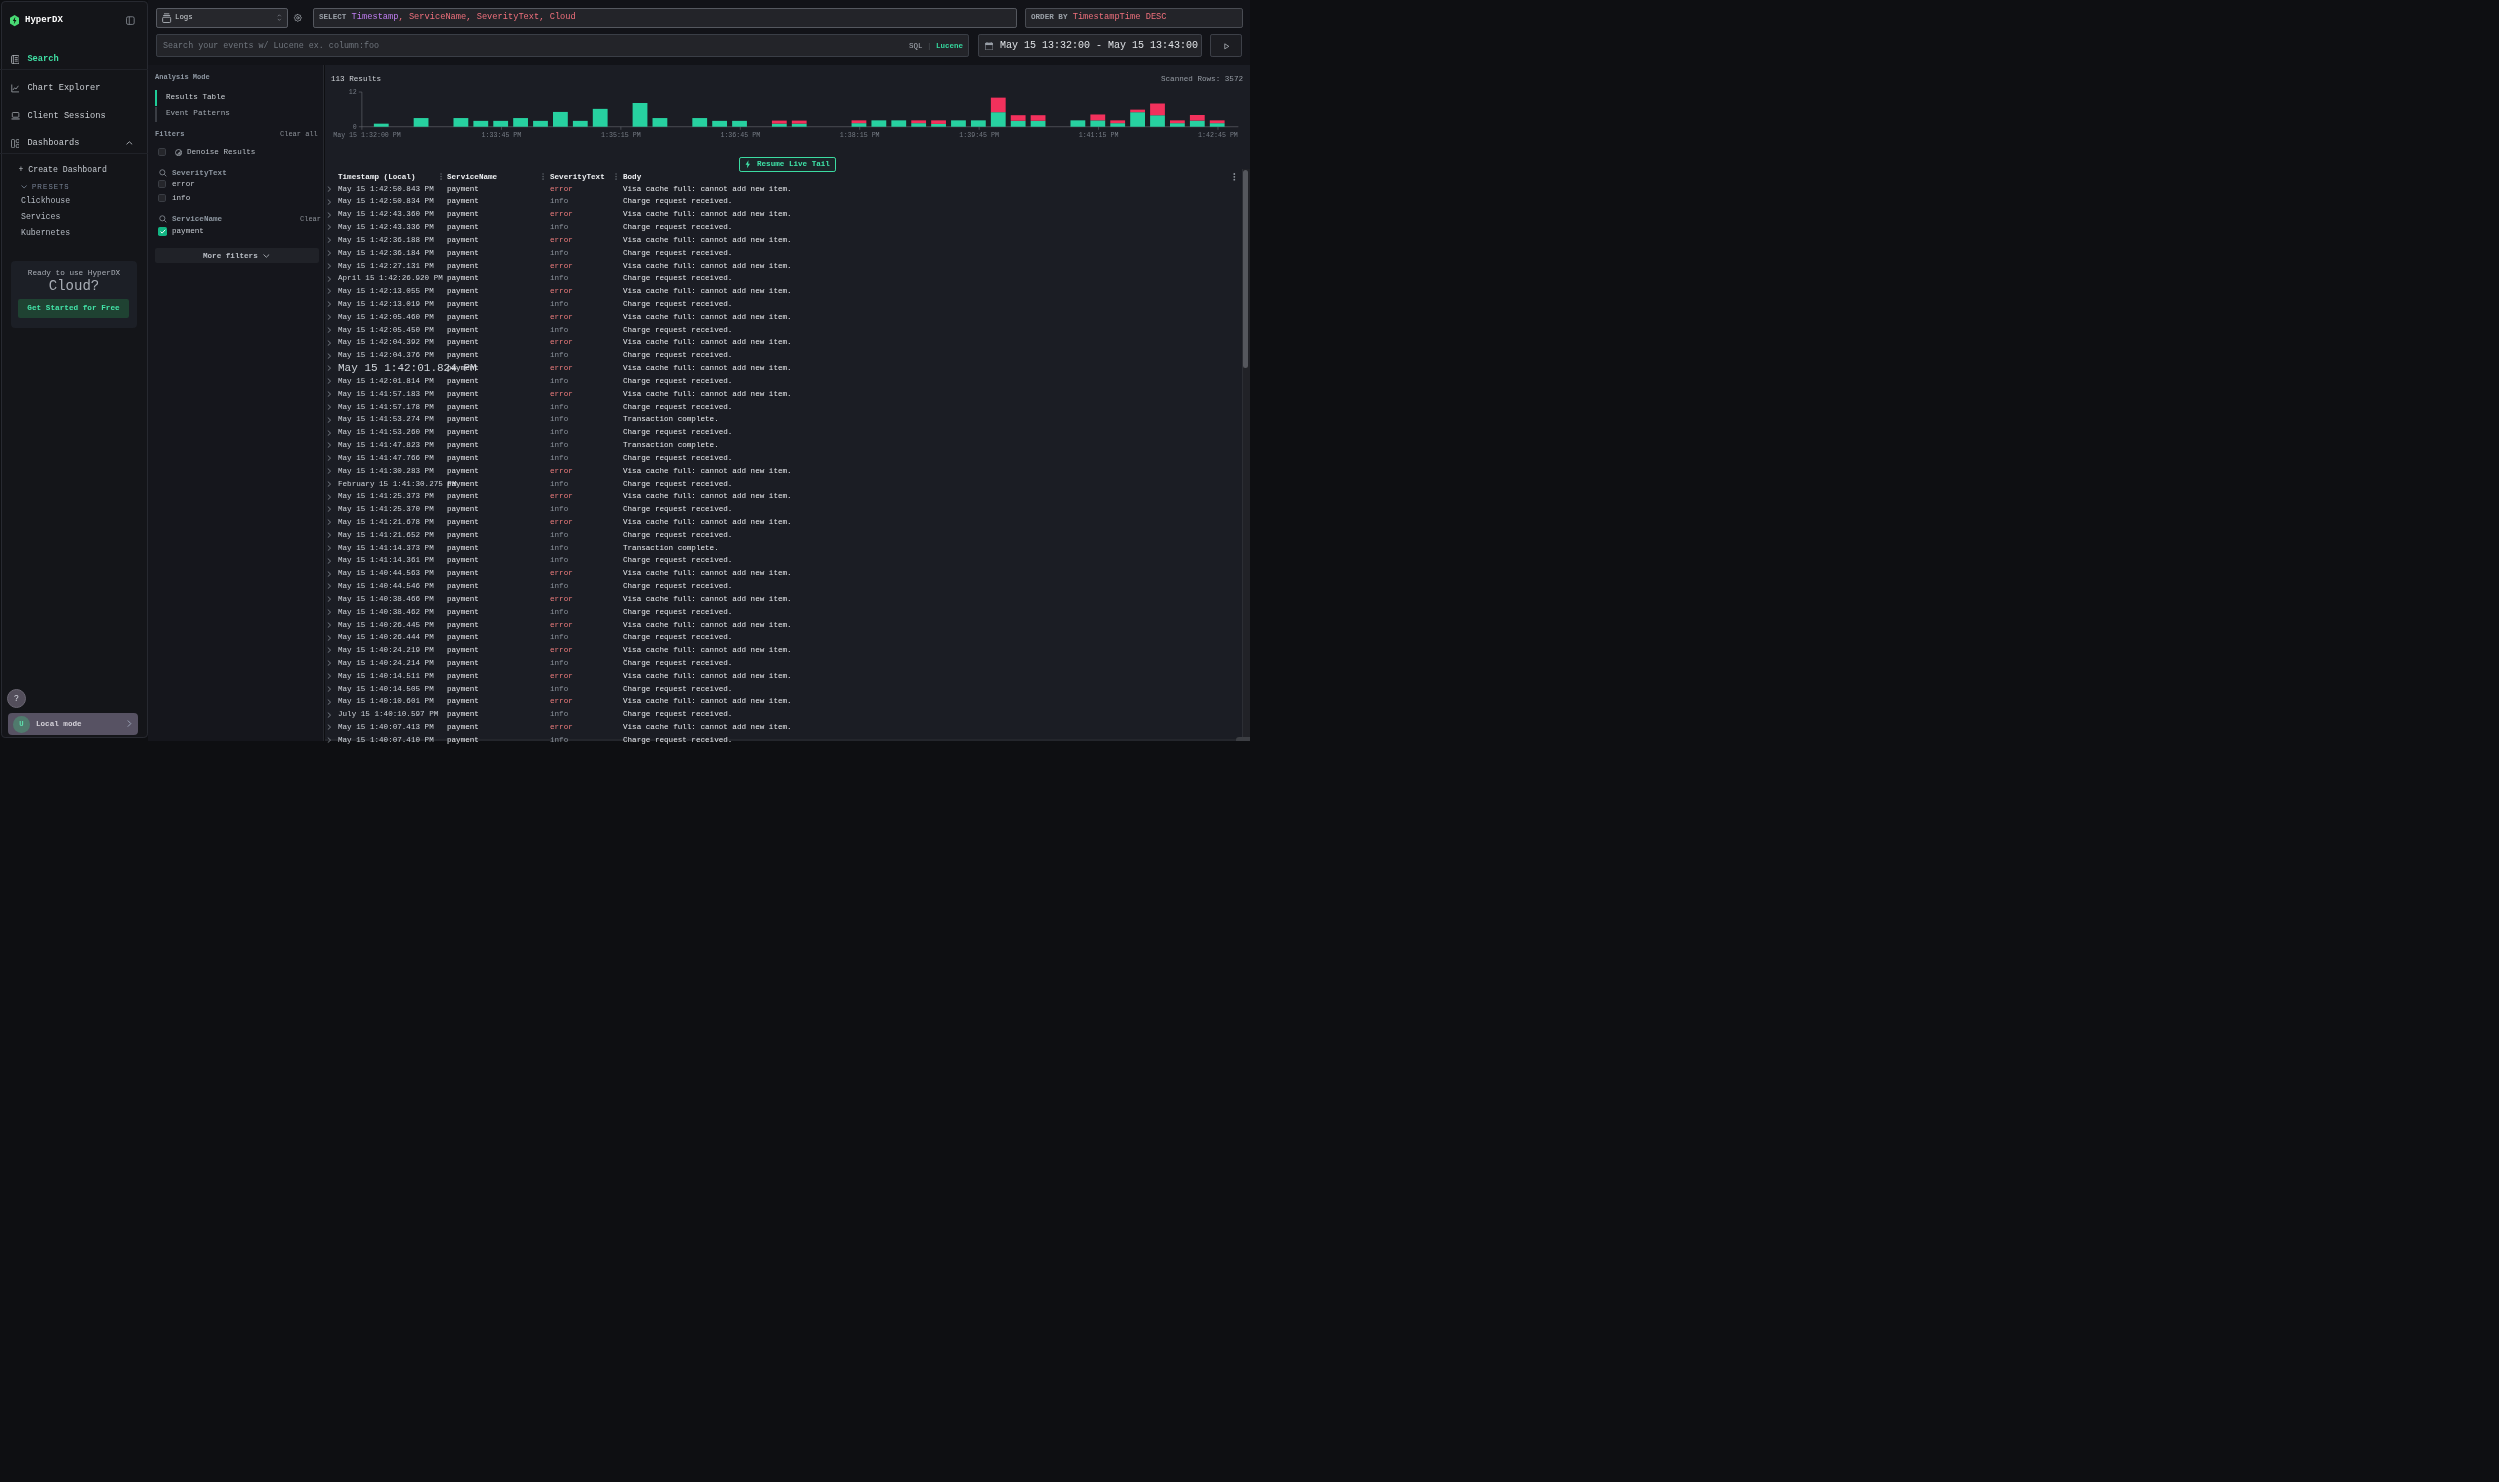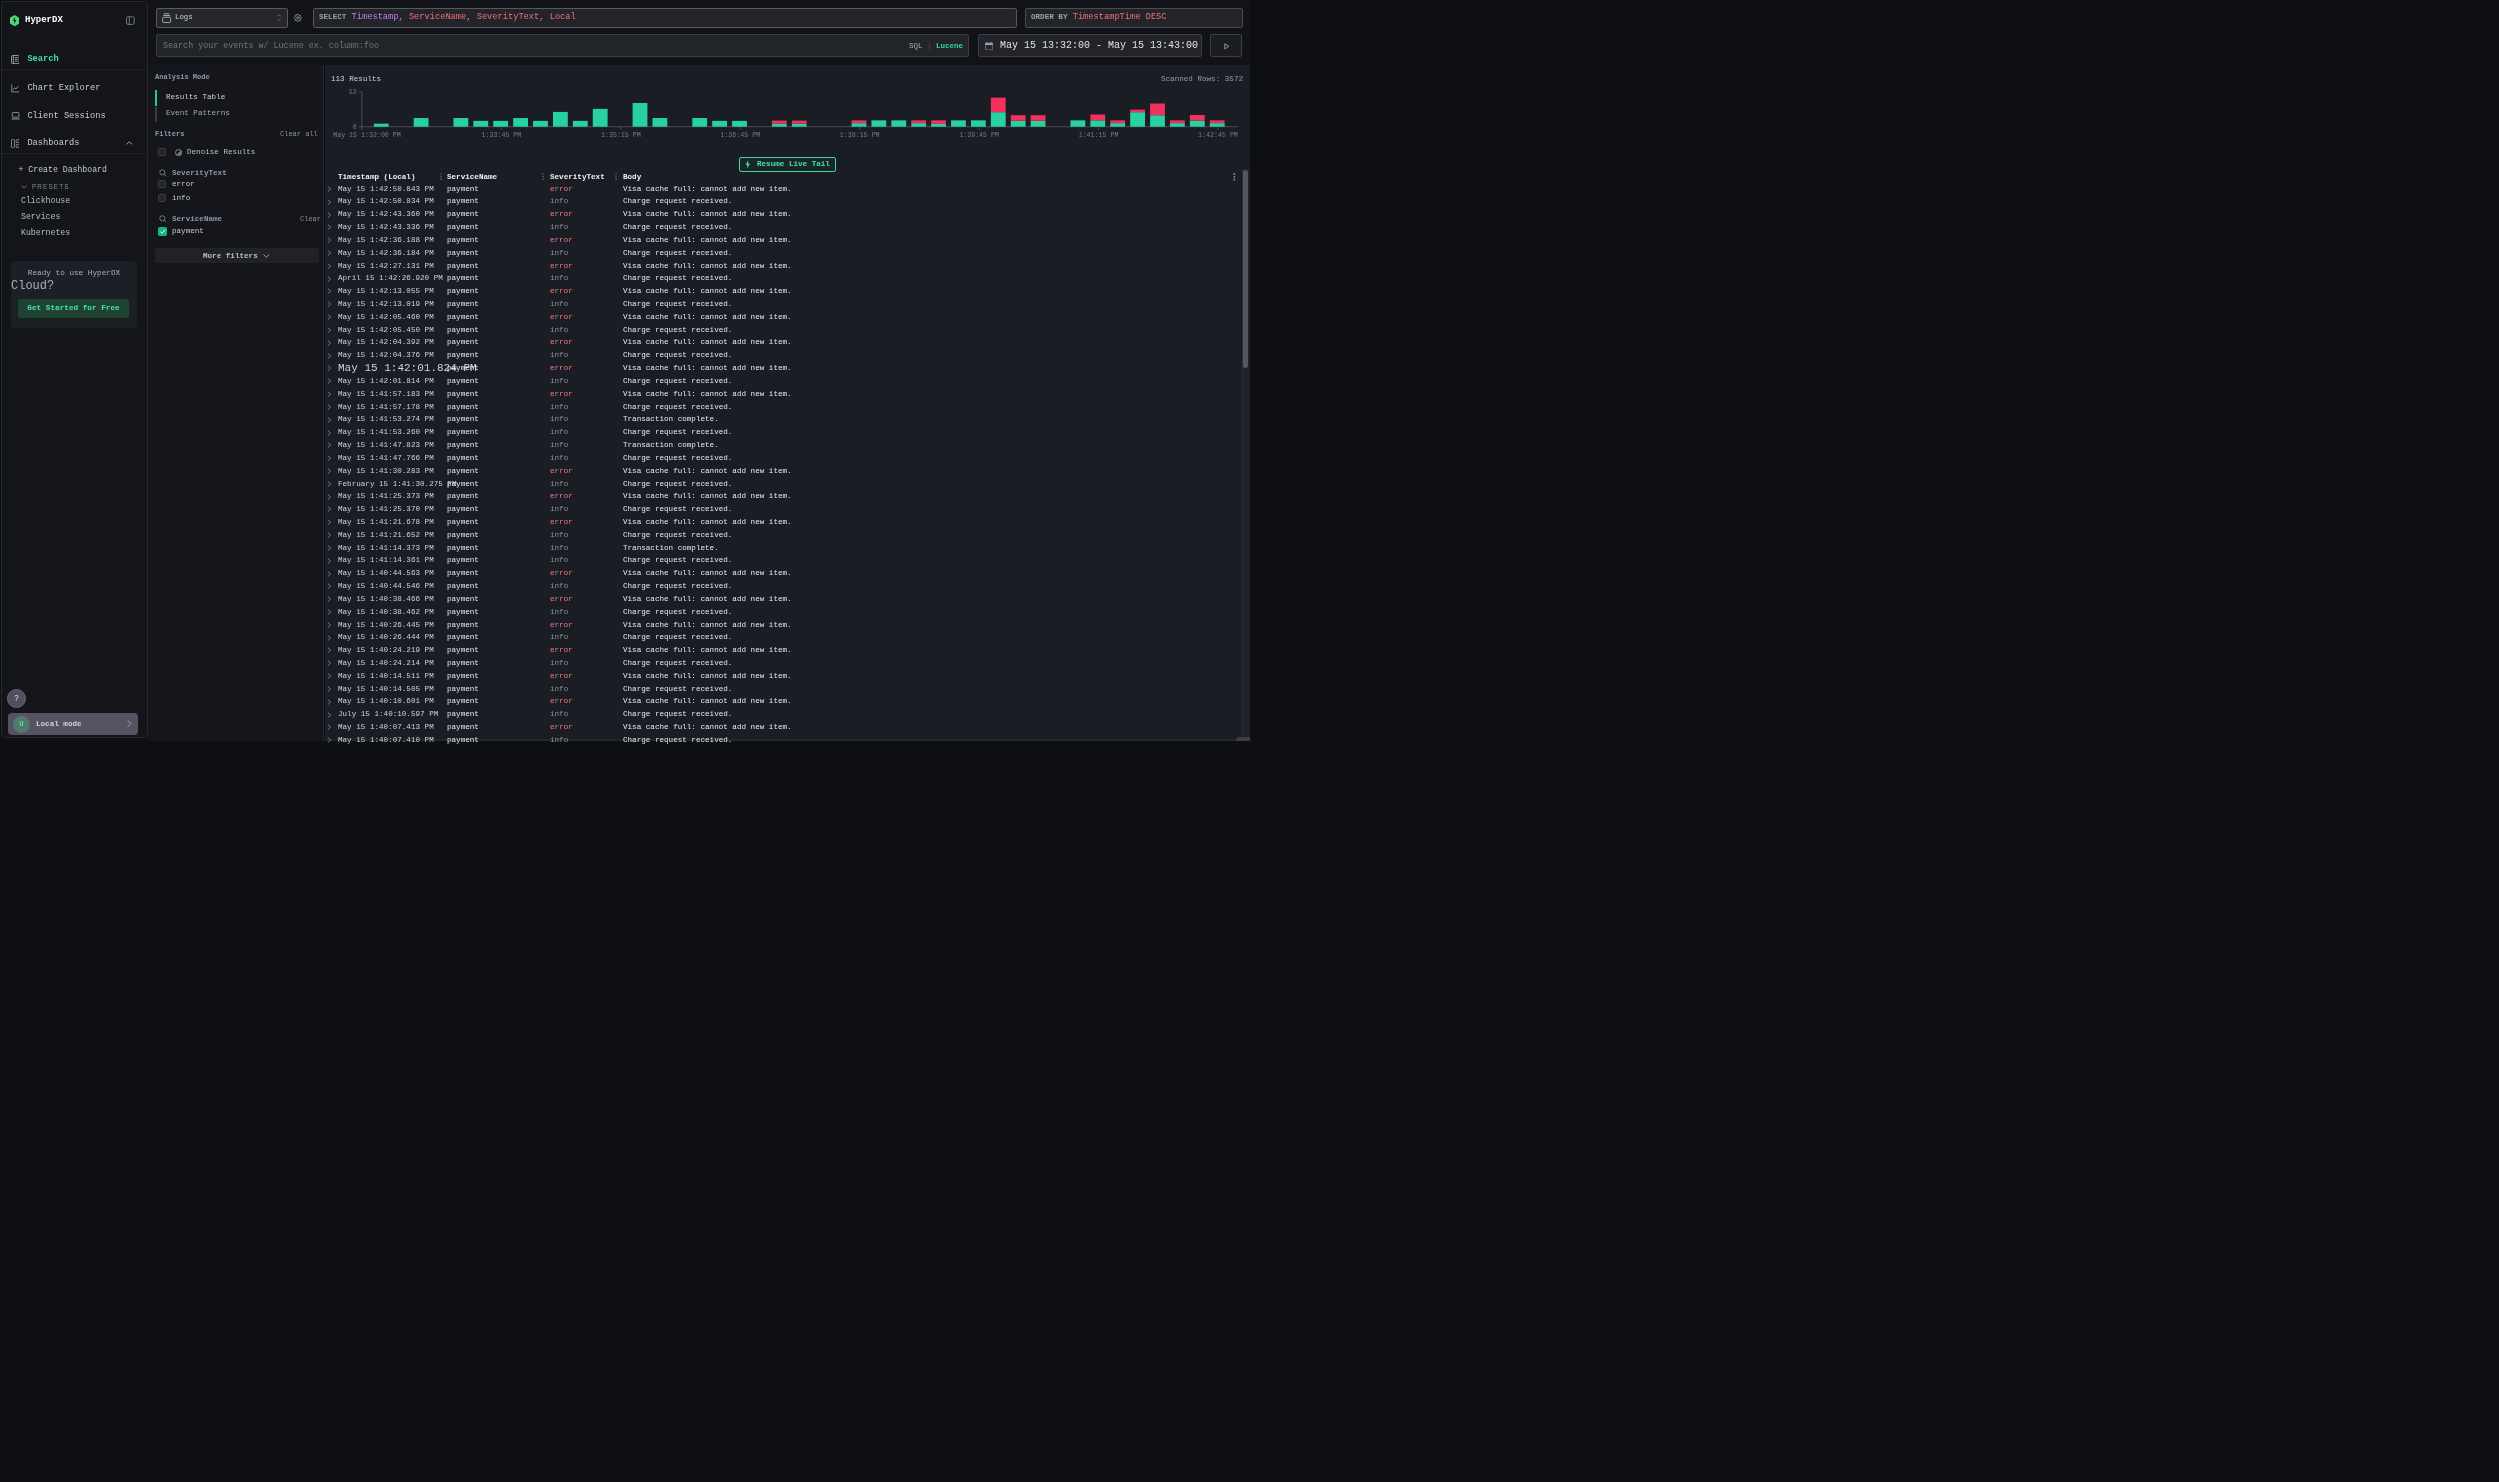--- a/index.html
+++ b/index.html
@@ -60,21 +60,21 @@
 <div class="abs" style="left:18.5px;top:166px;font-size:8.2px;line-height:8.7px;color:#c3c8ce">+ Create Dashboard</div>
 <svg class="abs" style="left:21px;top:185px" width="6.2" height="3.6" viewBox="0 0 12 7" fill="none" stroke="#7f8b9e" stroke-width="1.5">
 <polyline points="1,1 6,5.7 11,1"></polyline>
 </svg>
 <div class="abs" style="left:32px;top:183px;font-family:'Liberation Sans',sans-serif;font-size:6.4px;line-height:7.7px;letter-spacing:1.1px;color:#7f8b9e">PRESETS</div>
 <div class="abs" style="left:21px;top:197px;font-size:8.2px;line-height:8.7px;color:#b4bac2">Clickhouse</div>
 <div class="abs" style="left:21px;top:213px;font-size:8.2px;line-height:8.7px;color:#b4bac2">Services</div>
 <div class="abs" style="left:21px;top:229px;font-size:8.2px;line-height:8.7px;color:#b4bac2">Kubernetes</div>
 <div class="abs" style="left:11px;top:261px;width:126px;height:67px;background:#1c1f26;border-radius:4.1px"></div>
 <div class="abs" style="left:11px;top:270px;width:126px;text-align:center;font-size:7.7px;line-height:7.7px;color:#a9aeb6">Ready to use HyperDX</div>
-<div class="abs" style="left:11px;top:283px;width:126px;font-size:12px;line-height:7.7px;color:#a9aeb6">Cloud?</div>
+<div class="abs" style="left:11px;top:283px;width:126px;text-align:center;font-size:14px;line-height:7.7px;color:#a9aeb6">Cloud?</div>
 <div class="abs b" style="left:18px;top:299px;width:111px;height:19px;background:#1f4232;border-radius:2.1px;text-align:center;font-size:7.7px;line-height:19px;color:#43e6aa">Get Started for Free</div>
 <div class="abs" style="left:7px;top:689px;width:19px;height:19px;border-radius:50%;background:#534e5b;border:0.5px solid #6b6773;text-align:center;font-size:8.2px;line-height:18px;color:#d7dae3">?</div>
 <div class="abs" style="left:8.2px;top:713px;width:130px;height:22px;background:#575263;border-radius:4.1px"></div>
 <div class="abs b" style="left:13px;top:716px;width:16.7px;height:16.7px;border-radius:50%;background:#507a6d;text-align:center;font-size:7.2px;line-height:16.7px;color:#5fe0af">U</div>
 <div class="abs b" style="left:36px;top:720px;font-size:7.6px;line-height:8.7px;color:#d5d2da">Local mode</div>
 <svg class="abs" style="left:127px;top:720px" width="4.6" height="7.2" viewBox="0 0 9 14" fill="none" stroke="#a9b3c8" stroke-width="1.6">
       <polyline points="1.5,1 7.5,7 1.5,13"></polyline>
     </svg>
 <div class="abs" style="left:156px;top:7.7px;width:132px;height:20px;background:#26272c;border:0.5px solid #585b63;border-radius:2.1px"></div>
 <svg class="abs" style="left:161px;top:12.6px" width="11.3" height="10.3" viewBox="0 0 22 20" fill="none" stroke="#c6cbd1" stroke-width="1.5">
@@ -85,21 +85,21 @@
 <div class="abs" style="left:175px;top:13.3px;font-size:7.4px;line-height:8.7px;color:#ced2d6">Logs</div>
 <svg class="abs" style="left:277px;top:14px" width="4.6" height="7.2" viewBox="0 0 9 14" fill="none" stroke="#8a8f96" stroke-width="1.3">
 <polyline points="1.5,4.5 4.5,1.5 7.5,4.5"></polyline>
       <polyline points="1.5,9.5 4.5,12.5 7.5,9.5"></polyline>
 </svg>
 <svg class="abs" style="left:293px;top:13px" width="9.7" height="9.7" viewBox="0 0 24 24" fill="none" stroke="#a7acb3" stroke-width="1.8" stroke-linecap="round" stroke-linejoin="round">
 <path d="M10.325 4.317c.426 -1.756 2.924 -1.756 3.35 0a1.724 1.724 0 0 0 2.573 1.066c1.543 -.94 3.31 .826 2.37 2.37a1.724 1.724 0 0 0 1.065 2.572c1.756 .426 1.756 2.924 0 3.35a1.724 1.724 0 0 0 -1.066 2.573c.94 1.543 -.826 3.31 -2.37 2.37a1.724 1.724 0 0 0 -2.572 1.065c-.426 1.756 -2.924 1.756 -3.35 0a1.724 1.724 0 0 0 -2.573 -1.066c-1.543 .94 -3.31 -.826 -2.37 -2.37a1.724 1.724 0 0 0 -1.065 -2.572c-1.756 -.426 -1.756 -2.924 0 -3.35a1.724 1.724 0 0 0 1.066 -2.573c-.94 -1.543 .826 -3.31 2.37 -2.37c1 .608 2.296 .07 2.572 -1.065z"></path>
 <circle cx="12" cy="12" r="3"></circle>
 </svg>
 <div class="abs" style="left:313px;top:7.7px;width:704px;height:20px;background:#232429;border:0.5px solid #55585f;border-radius:2.1px"></div>
-<div class="abs" style="left:319px;top:13.3px;font-size:8.7px;line-height:9.2px"><span class="b" style="font-size:7.6px;color:#9ba1a8">SELECT</span> <span style="color:#c07ef2">Timestamp</span><span style="color:#ee707c">, ServiceName, SeverityText, Local</span></div>
+<div class="abs" style="left:319px;top:13.3px;font-size:8.7px;line-height:9.2px"><span class="b" style="font-size:7.6px;color:#9ba1a8">SELECT</span> <span style="color:#c07ef2">Timestamp</span><span style="color:#ee707c">, ServiceName, SeverityText, Cloud</span></div>
 <div class="abs" style="left:1025px;top:7.7px;width:218px;height:20px;background:#232429;border:0.5px solid #494c53;border-radius:2.1px"></div>
 <div class="abs" style="left:1031px;top:13.3px;font-size:8.7px;line-height:9.2px"><span class="b" style="font-size:7.6px;color:#9ba1a8">ORDER BY</span> <span style="color:#ee707c">TimestampTime DESC</span></div>
 <div class="abs" style="left:156px;top:34px;width:813px;height:23px;background:#232429;border:0.5px solid #3a3e46;border-radius:2.1px"></div>
 <div class="abs" style="left:163px;top:42px;font-size:8.4px;line-height:8.7px;color:#70767e">Search your events w/ Lucene ex. column:foo</div>
 <div class="abs" style="left:909px;top:42px;font-size:7.5px;line-height:8.2px"><span style="color:#a9aeb6">SQL</span> <span style="color:#4a4d54">|</span> <span class="b" style="color:#34d89e">Lucene</span></div>
 <div class="abs" style="left:978px;top:34px;width:224px;height:23px;background:#232429;border:0.5px solid #3d4048;border-radius:2.1px"></div>
 <svg class="abs" style="left:985px;top:42px" width="8.2" height="8.2" viewBox="0 0 16 16" fill="#9aa0a8">
 <rect x="0.5" y="2" width="15" height="13.5" rx="2" stroke="#9aa0a8" fill="none" stroke-width="1.4"></rect>
 <rect x="0.5" y="2" width="15" height="4" fill="#9aa0a8"></rect>
 <rect x="3" y="0" width="1.8" height="3.4" rx="0.9"></rect>

